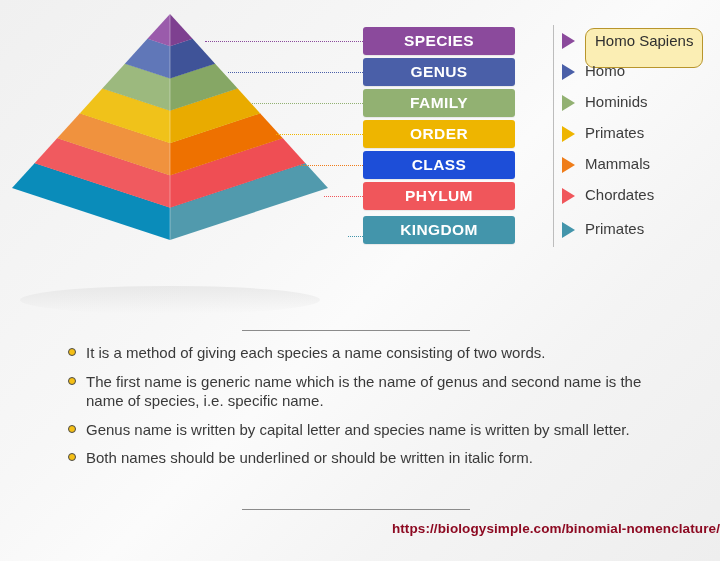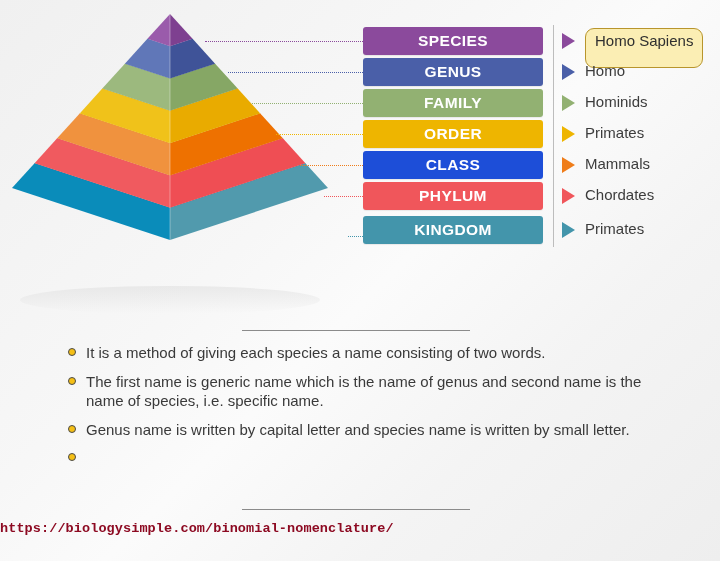--- a/index.html
+++ b/index.html
@@ -12,21 +12,21 @@
   #stage{position:absolute;inset:0;}
 
   
   #pyramid{position:absolute;left:0;top:0;width:360px;height:320px;}
 
   
   .connector{position:absolute;height:0;border-top:1px dotted #999;}
 
   
   .bar{
-    position:absolute;left:363px;width:180px;height:28px;
+    position:absolute;left:363px;width:152px;height:28px;
     border-radius:3px;
     display:flex;align-items:center;justify-content:center;
     color:#fff;font-weight:bold;font-size:15.5px;
     letter-spacing:.4px;
     font-family:"Liberation Sans",sans-serif;
     box-shadow:0 1px 1px rgba(0,0,0,.07);
   }
 
   
   #vdivider{position:absolute;left:553px;top:25px;width:1px;height:222px;background:#bdbdbd;}
@@ -48,22 +48,22 @@
   .hrule{position:absolute;left:242px;width:228px;height:0;border-top:1.4px solid #8b8b8b;}
   #rule-top{top:330px;}
   #rule-bottom{top:509px;}
 
   #notes{position:absolute;left:68px;top:343px;width:600px;}
   .note{position:relative;padding-left:18px;margin-bottom:9px;
         font-size:15px;line-height:19.5px;color:#3a3a3a;}
   .note .dot{position:absolute;left:0;top:5px;width:8px;height:8px;border-radius:50%;
              background:#f5bf15;border:1.7px solid #4a4a4a;box-sizing:border-box;}
 
-  #source-url{position:absolute;left:0;right:0;top:521px;text-align:left;
-              font-size:13.5px;font-weight:bold;color:#8d0a22;letter-spacing:.1px;font-family:Liberation Mono, monospace;}
+  #source-url{position:absolute;left:0;right:0;top:521px;text-align:right;
+              font-size:13.5px;font-weight:bold;color:#8d0a22;letter-spacing:.1px;}
 </style>
 </head>
 <body>
 
 <div id="stage">
 
   <svg id="pyramid" viewBox="0 0 360 320">
     <defs>
       <linearGradient id="shadowGrad" x1="0" y1="0" x2="0" y2="1">
         <stop offset="0%" stop-color="#d8d8d8" stop-opacity=".45"></stop>
@@ -169,18 +169,18 @@
       <div class="exlabel" style="top: 186px; text-align: right;">Chordates</div>
       <div class="exarrow" style="top: 222px; border-left: 13px solid rgb(67, 149, 171);"></div>
       <div class="exlabel" style="top: 220px;">Primates</div>
     </div>
 
   <div class="hrule" id="rule-top"></div>
   <div id="notes">
       <div class="note"><span class="dot" style="background: rgb(245, 191, 21); border-color: rgb(74, 74, 74);"></span><span>It is a method of giving each species a name consisting of two words.</span></div>
       <div class="note"><span class="dot" style="background: rgb(245, 191, 21); border-color: rgb(74, 74, 74);"></span><span>The first name is generic name which is the name of genus and second name is the name of species, i.e. specific name.</span></div>
       <div class="note"><span class="dot" style="background: rgb(245, 191, 21); border-color: rgb(74, 74, 74);"></span><span>Genus name is written by capital letter and species name is written by small letter.</span></div>
-      <div class="note"><span class="dot" style="background: rgb(245, 191, 21); border-color: rgb(74, 74, 74);"></span></div>
+      <div class="note"><span class="dot" style="background: rgb(245, 191, 21); border-color: rgb(74, 74, 74);"></span><span>Both names should be underlined or should be written in italic form.</span></div>
     </div>
   <div class="hrule" id="rule-bottom"></div>
 
   <div id="source-url">https://biologysimple.com/binomial-nomenclature/</div>
 </div>
 
 </body></html>

